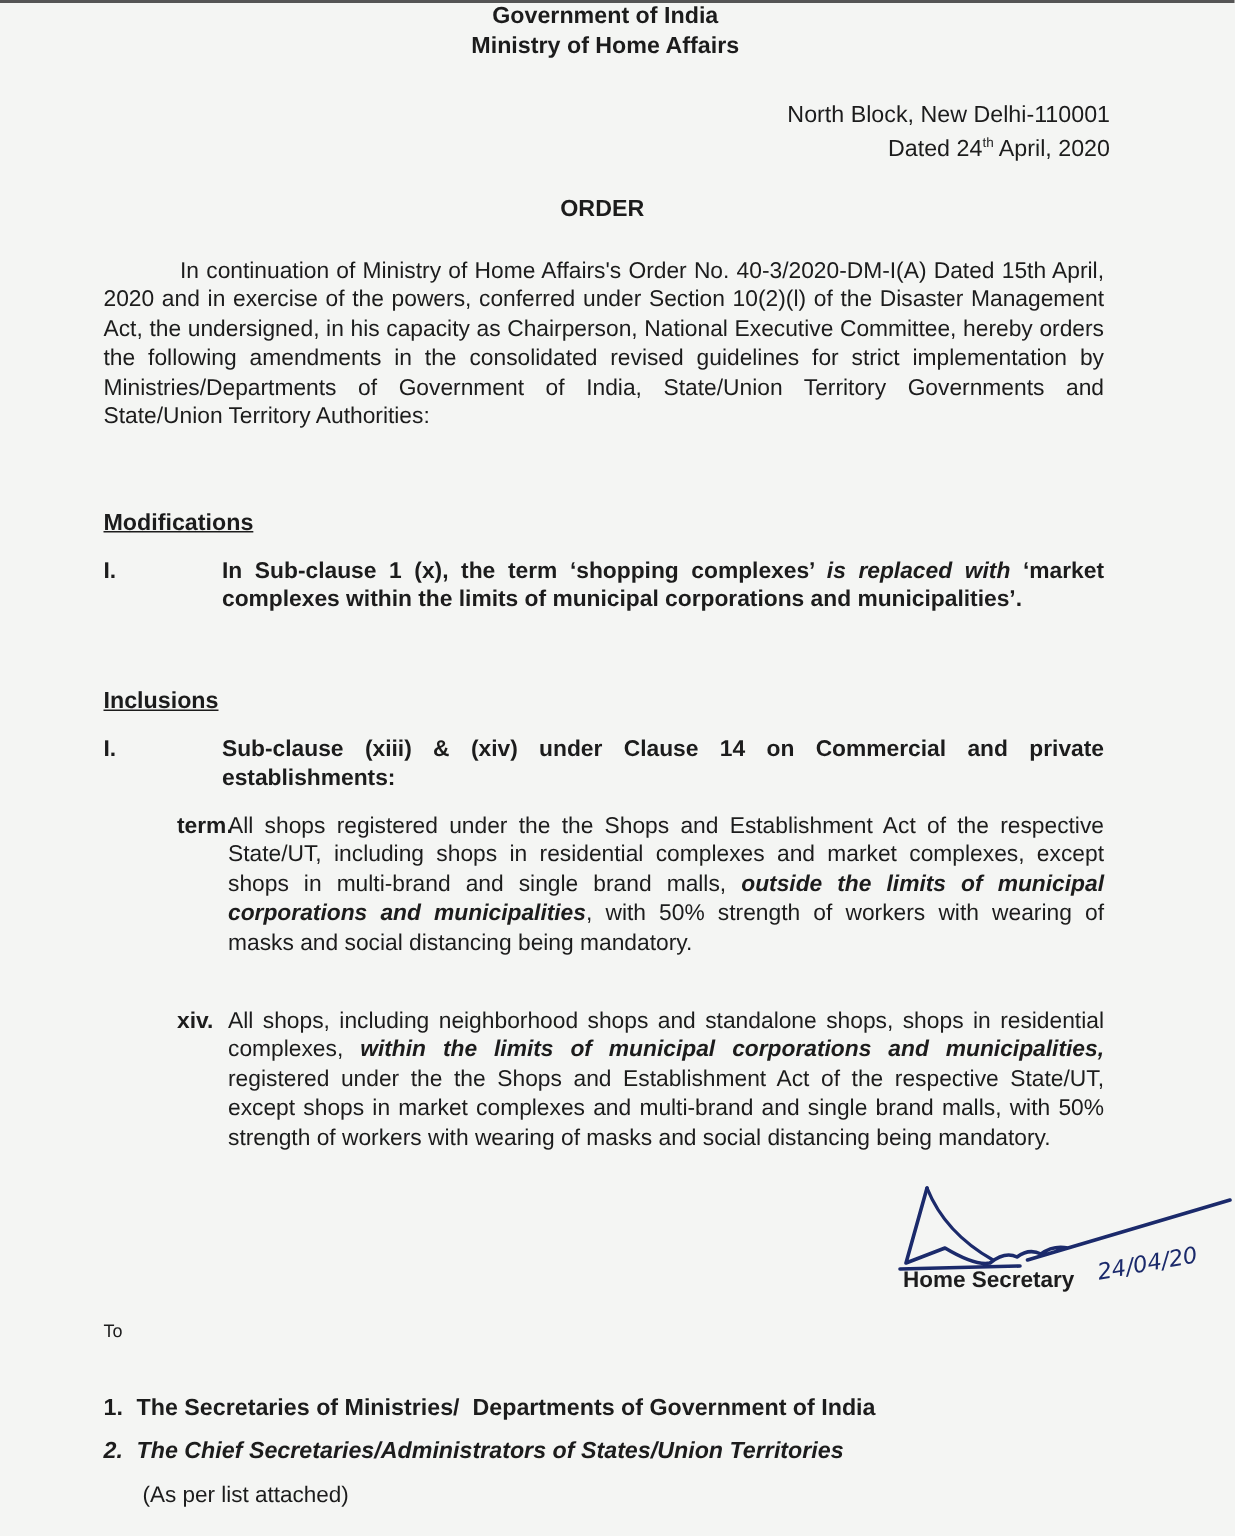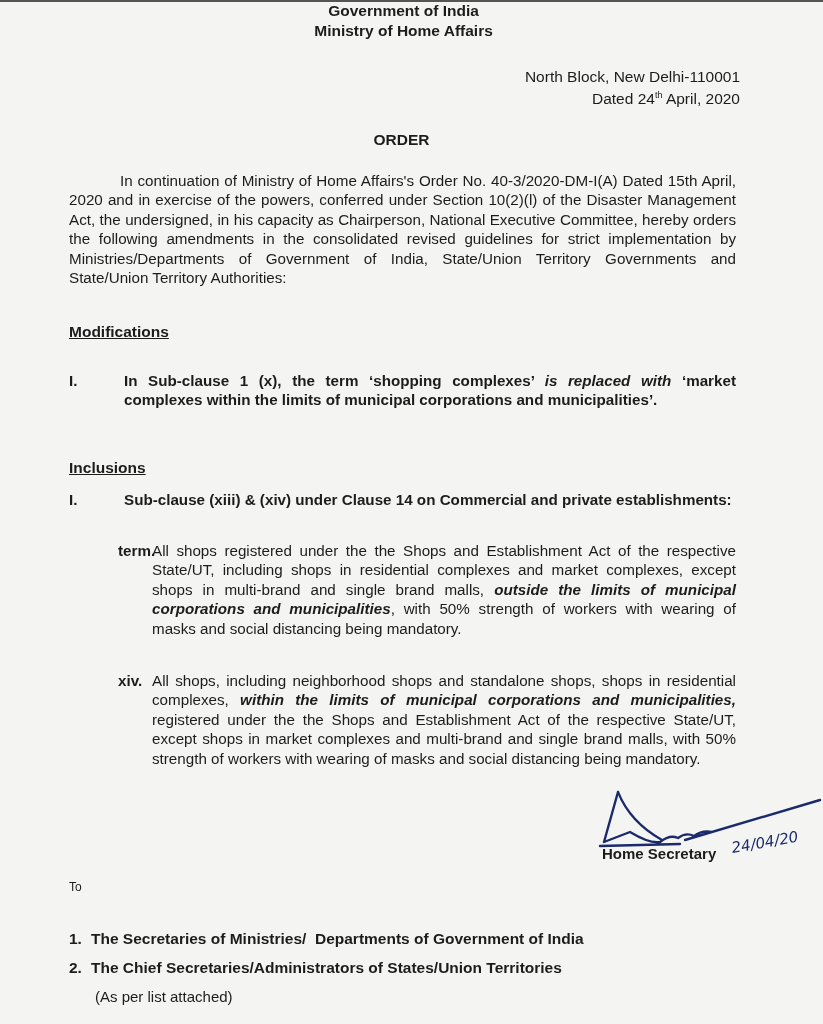--- a/index.html
+++ b/index.html
@@ -20,46 +20,46 @@
   .addr2 { top: 90px; }
   .addr2 sup { font-size: 9px; }
   .order { position: absolute; top: 131px; left: 0; width: 823px; text-align: center; font-weight: bold; font-size: 15.5px; left: -10px; }
   .para {
     position: absolute; left: 69px; width: 667px; top: 171px;
     font-size: 15.2px; line-height: 19.4px; text-align: justify; text-indent: 51px;
   }
   .section-head {
     position: absolute; left: 69px; font-weight: bold; font-size: 15.5px; text-decoration: underline;
   }
-  .sh-mod { top: 323px; }
+  .sh-mod { top: 340px; }
   .sh-inc { top: 459px; }
   .item {
     position: absolute; left: 69px; width: 667px; font-size: 15.2px; line-height: 19.4px;
   }
   .item .num { position: absolute; left: 0; top: 0; font-weight: bold; }
-  .item .txt { margin-left: 55px; text-align: justify; }
+  .item .txt { margin-left: 79px; text-align: justify; }
   .mod-item { top: 371px; }
   .mod-item .txt { font-weight: bold; }
   .inc-item { top: 490px; }
   .inc-item .txt { font-weight: bold; }
   .sub {
     position: absolute; left: 118px; width: 618px; font-size: 15.2px; line-height: 19.4px;
   }
   .sub .num { position: absolute; left: 0; top: 0; font-weight: bold; }
   .sub .txt { margin-left: 34px; text-align: justify; }
   .sub-xiii { top: 541px; }
   .sub-xiv { top: 671px; }
   .bi { font-weight: bold; font-style: italic; }
   .it { font-style: italic; }
   .sig { position: absolute; left: 590px; top: 782px; width: 233px; height: 90px; }
   .sig-label { position: absolute; left: 602px; top: 845px; font-weight: bold; font-size: 15px; }
   .to { position: absolute; left: 69px; top: 880px; font-size: 12px; }
   .rec { position: absolute; left: 69px; font-weight: bold; font-size: 15.5px; }
   .rec1 { top: 930px; }
-  .rec2 { top: 959px; }
+  .rec2 { top: 959px; font-style: italic; }
   .rec .n { display: inline-block; width: 22px; }
   .rec-note { position: absolute; left: 95px; top: 988px; font-size: 15px; }
 </style>
 </head>
 <body>
 
 <div class="topbar"></div>
 
 <div class="page">
   <div class="hdr hdr1">Government of India</div>

